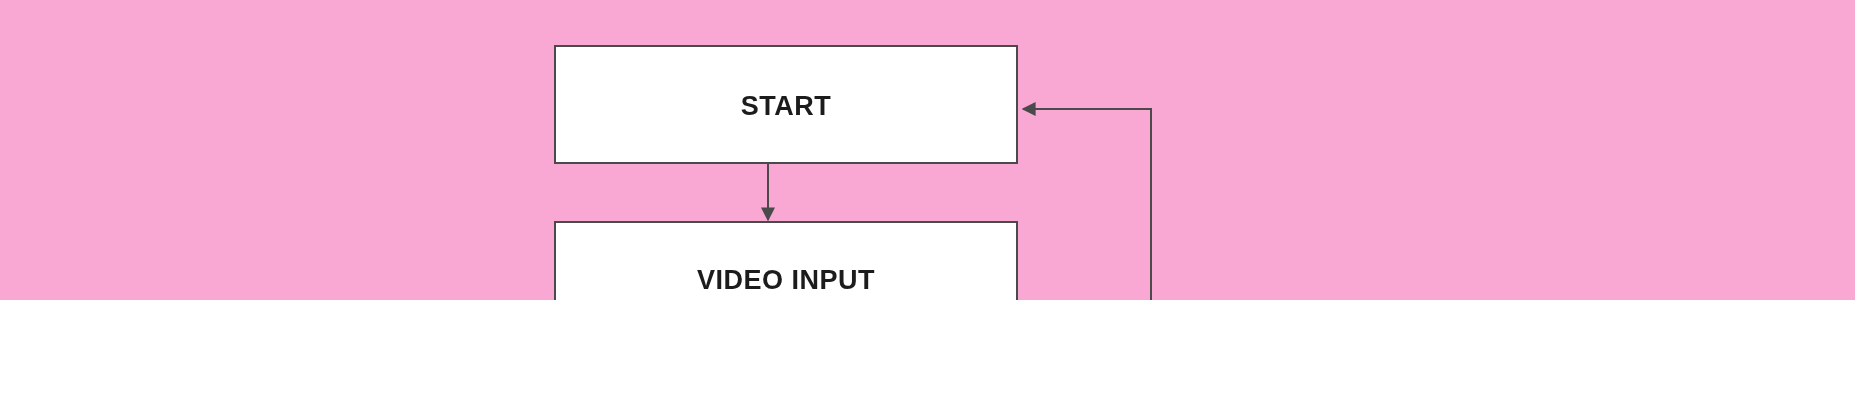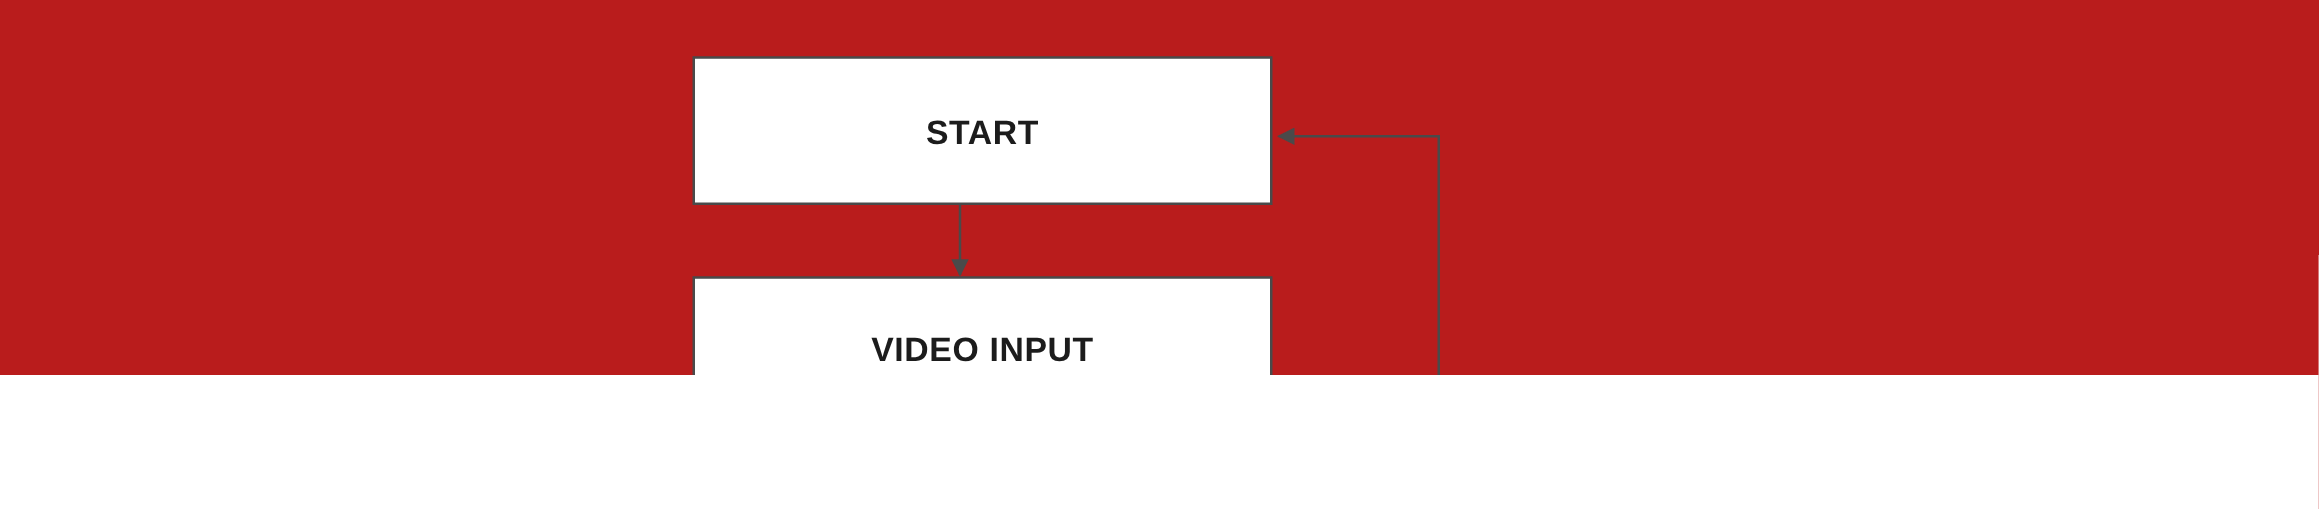--- a/index.html
+++ b/index.html
@@ -4,21 +4,21 @@
 <style>
   html, body {
     margin: 0;
     padding: 0;
     background: #ffffff;
   }
   .canvas {
     position: relative;
     width: 1855px;
     height: 300px;
-    background: #b91c1c;
+    background: #f9a8d4;
     overflow: hidden;
   }
   svg { display: block; }
   .node-box {
     fill: #ffffff;
     stroke-width: 2;
   }
   .edge {
     fill: none;
     stroke-width: 2;

